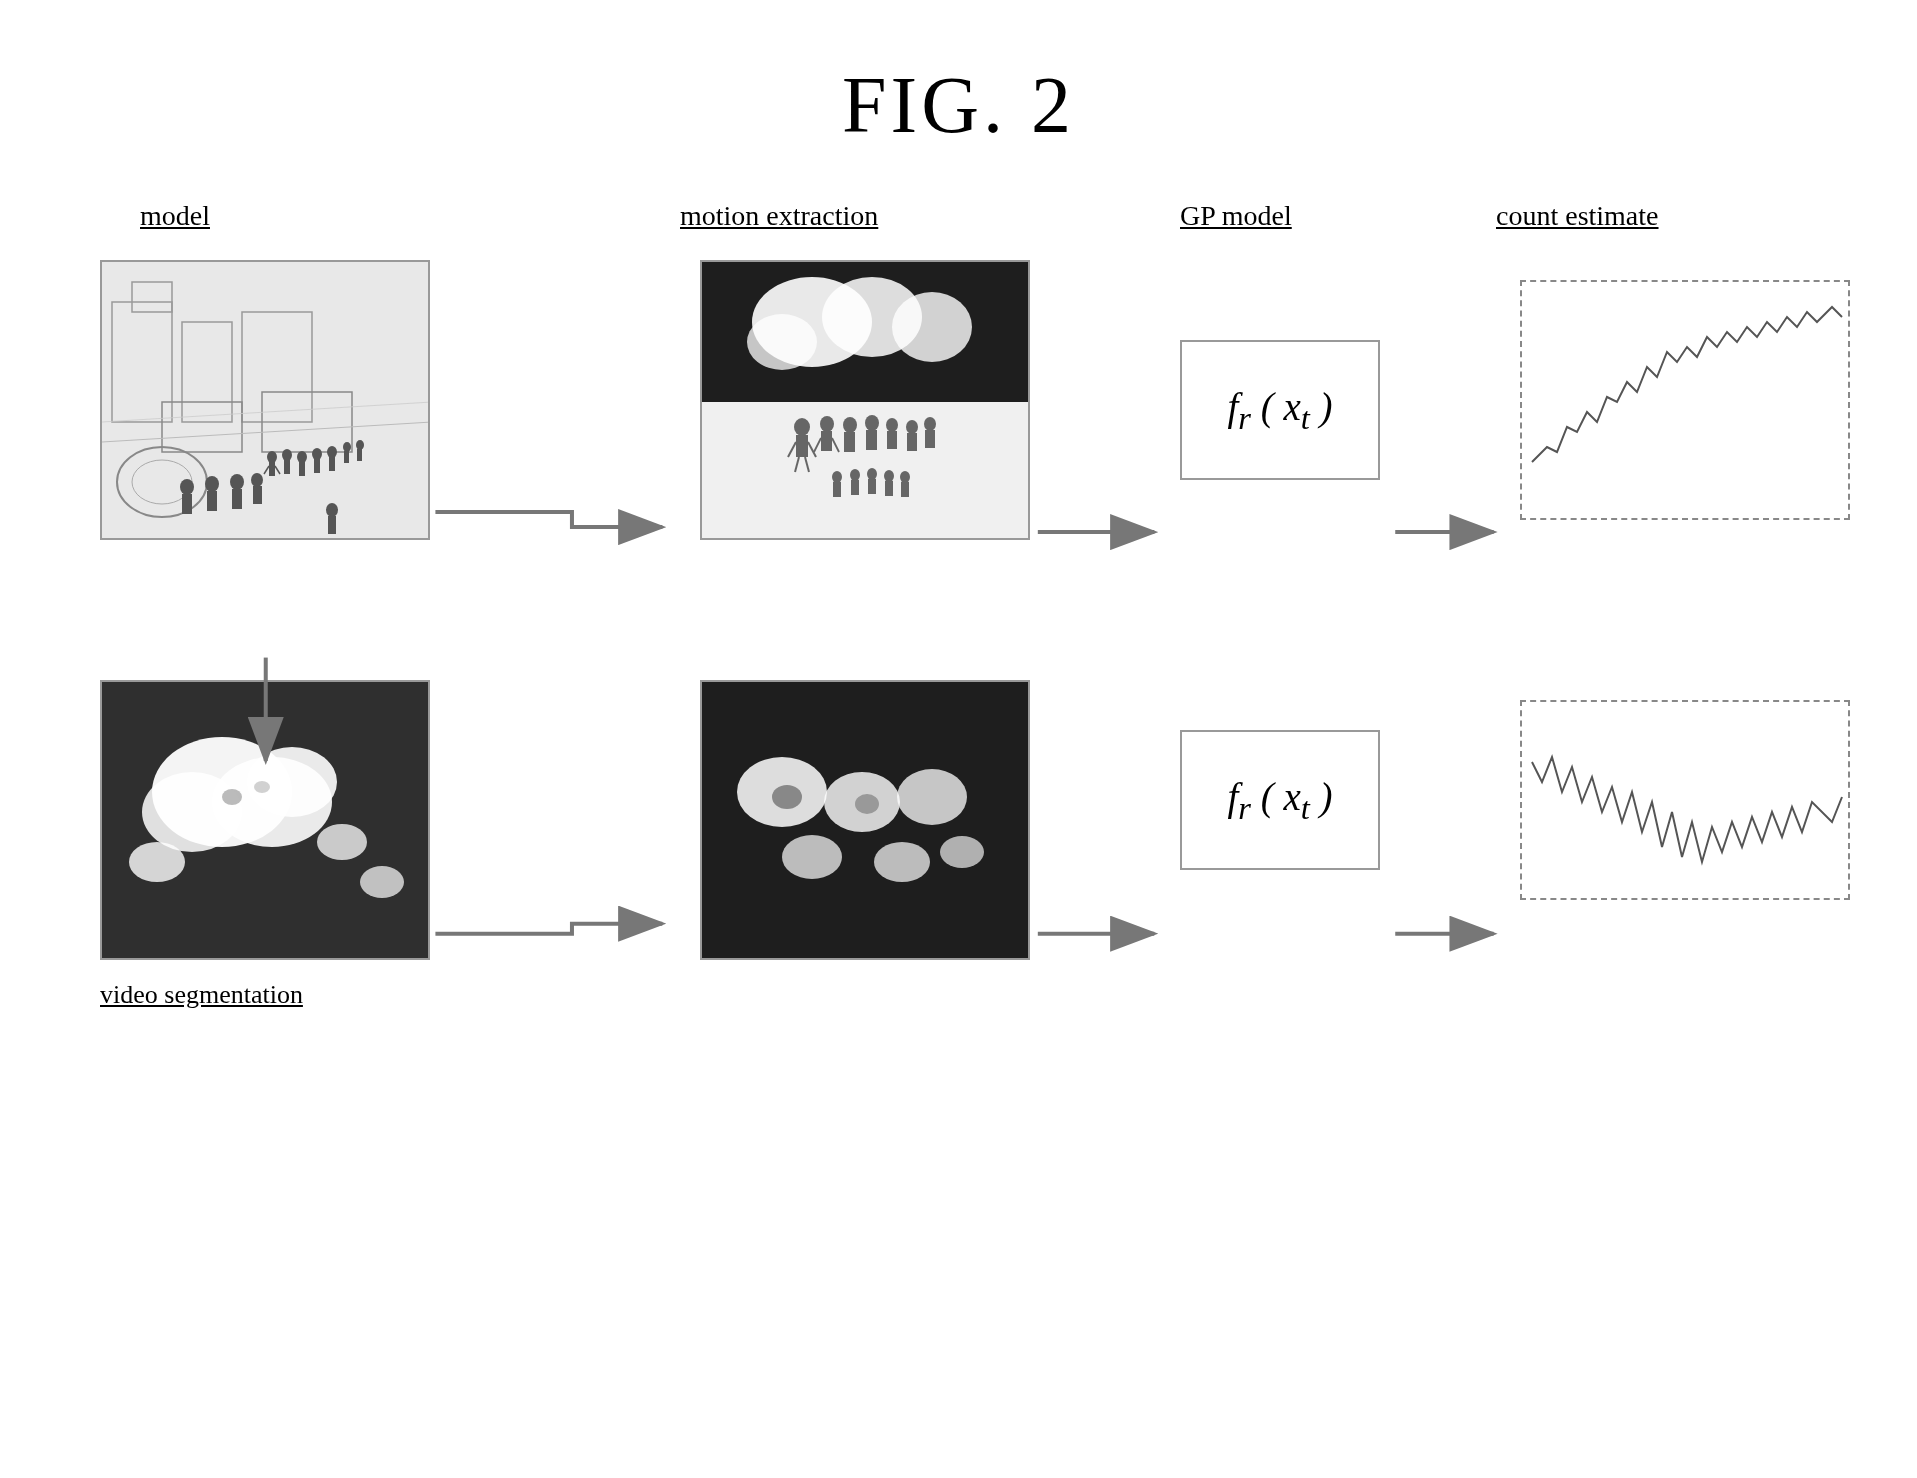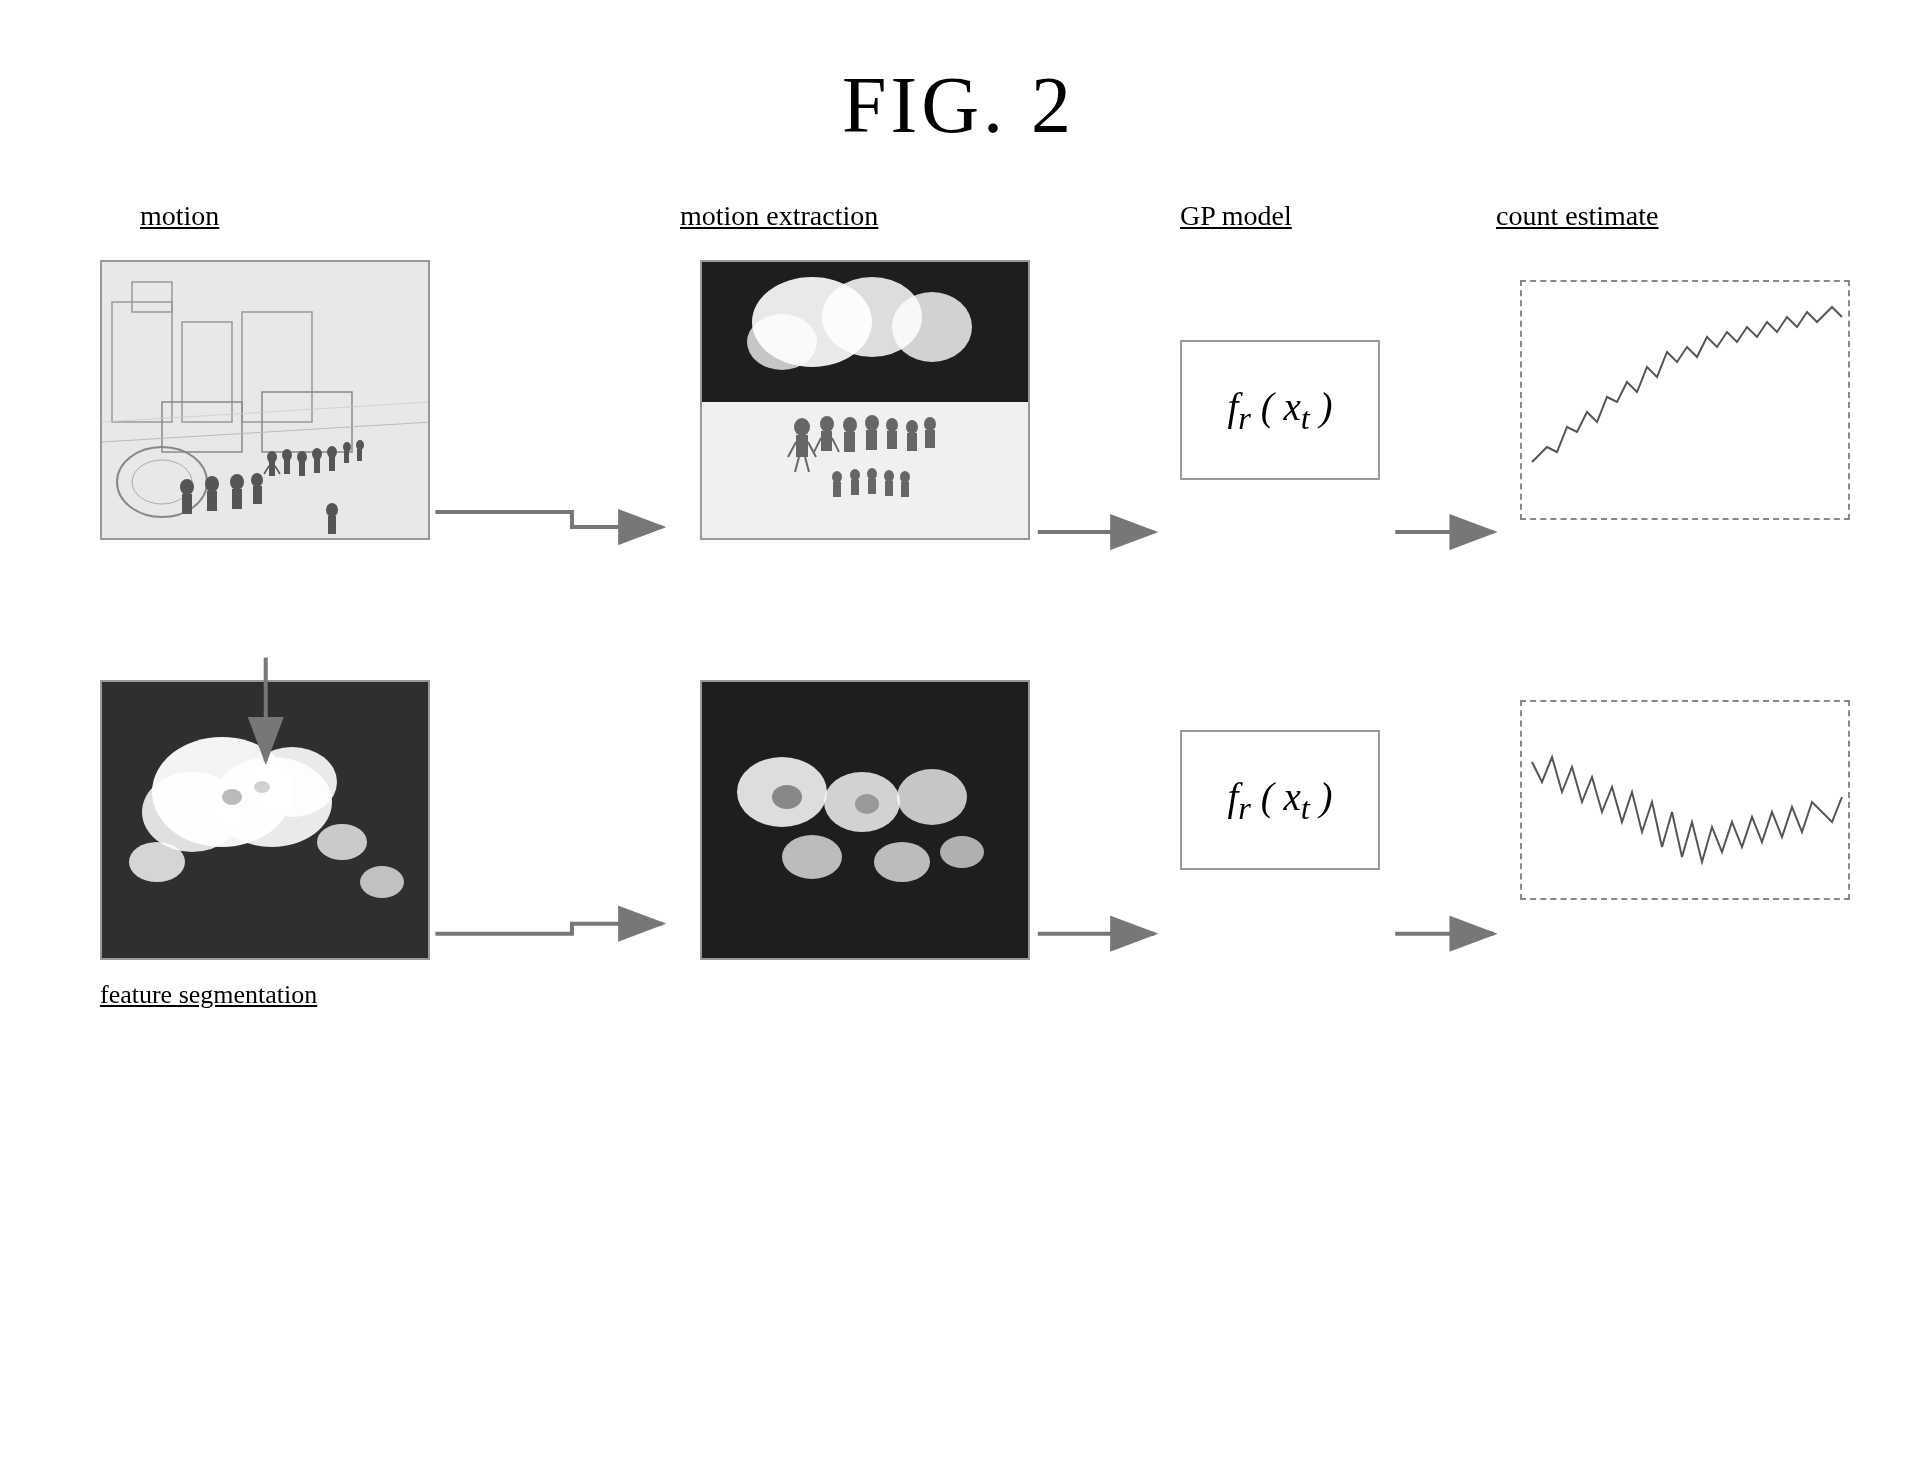--- a/index.html
+++ b/index.html
@@ -185,21 +185,21 @@
   </style>
 </head>
 <body>
 
 <div class="page-container">
 
   <div class="fig-title">FIG. 2</div>
 
   <div class="diagram-area">
 
-    <span class="col-label label-video">motion</span>
+    <span class="col-label label-video">model</span>
     <span class="col-label label-feature">motion extraction</span>
     <span class="col-label label-gp">GP model</span>
     <span class="col-label label-count">count estimate</span>
 
     <div class="video-scene">
       <svg width="330" height="280" viewBox="0 0 330 280">
 
         <rect width="330" height="280" fill="#e8e8e8"></rect>
 
         <rect x="10" y="40" width="60" height="120" fill="none" stroke="#999" stroke-width="1.5"></rect>
@@ -371,21 +371,21 @@
     </div>
 
     <div class="count-bottom">
       <svg width="330" height="200" viewBox="0 0 330 200">
         <rect width="330" height="200" fill="#fff"></rect>
 
         <polyline points="10,60 20,80 30,55 40,90 50,65 60,100 70,75 80,110 90,85 100,120 110,90 120,130 130,100 140,145 150,110 160,155 170,120 180,160 190,125 200,150 210,120 220,145 230,115 240,140 250,110 260,135 270,105 280,130 290,100 310,120 320,95" fill="none" stroke="#555" stroke-width="2"></polyline>
       </svg>
     </div>
 
-    <span class="sub-label motion-label">feature segmentation</span>
+    <span class="sub-label motion-label">video segmentation</span>
 
     <svg class="arrow-svg" viewBox="0 0 1750 900">
 
       <defs>
         <marker id="arrowhead" markerWidth="10" markerHeight="7" refX="9" refY="3.5" orient="auto">
           <polygon points="0 0, 10 3.5, 0 7" fill="#666"></polygon>
         </marker>
         <marker id="arrowhead2" markerWidth="12" markerHeight="9" refX="11" refY="4.5" orient="auto">
           <polygon points="0 0, 12 4.5, 0 9" fill="#777"></polygon>
         </marker>

